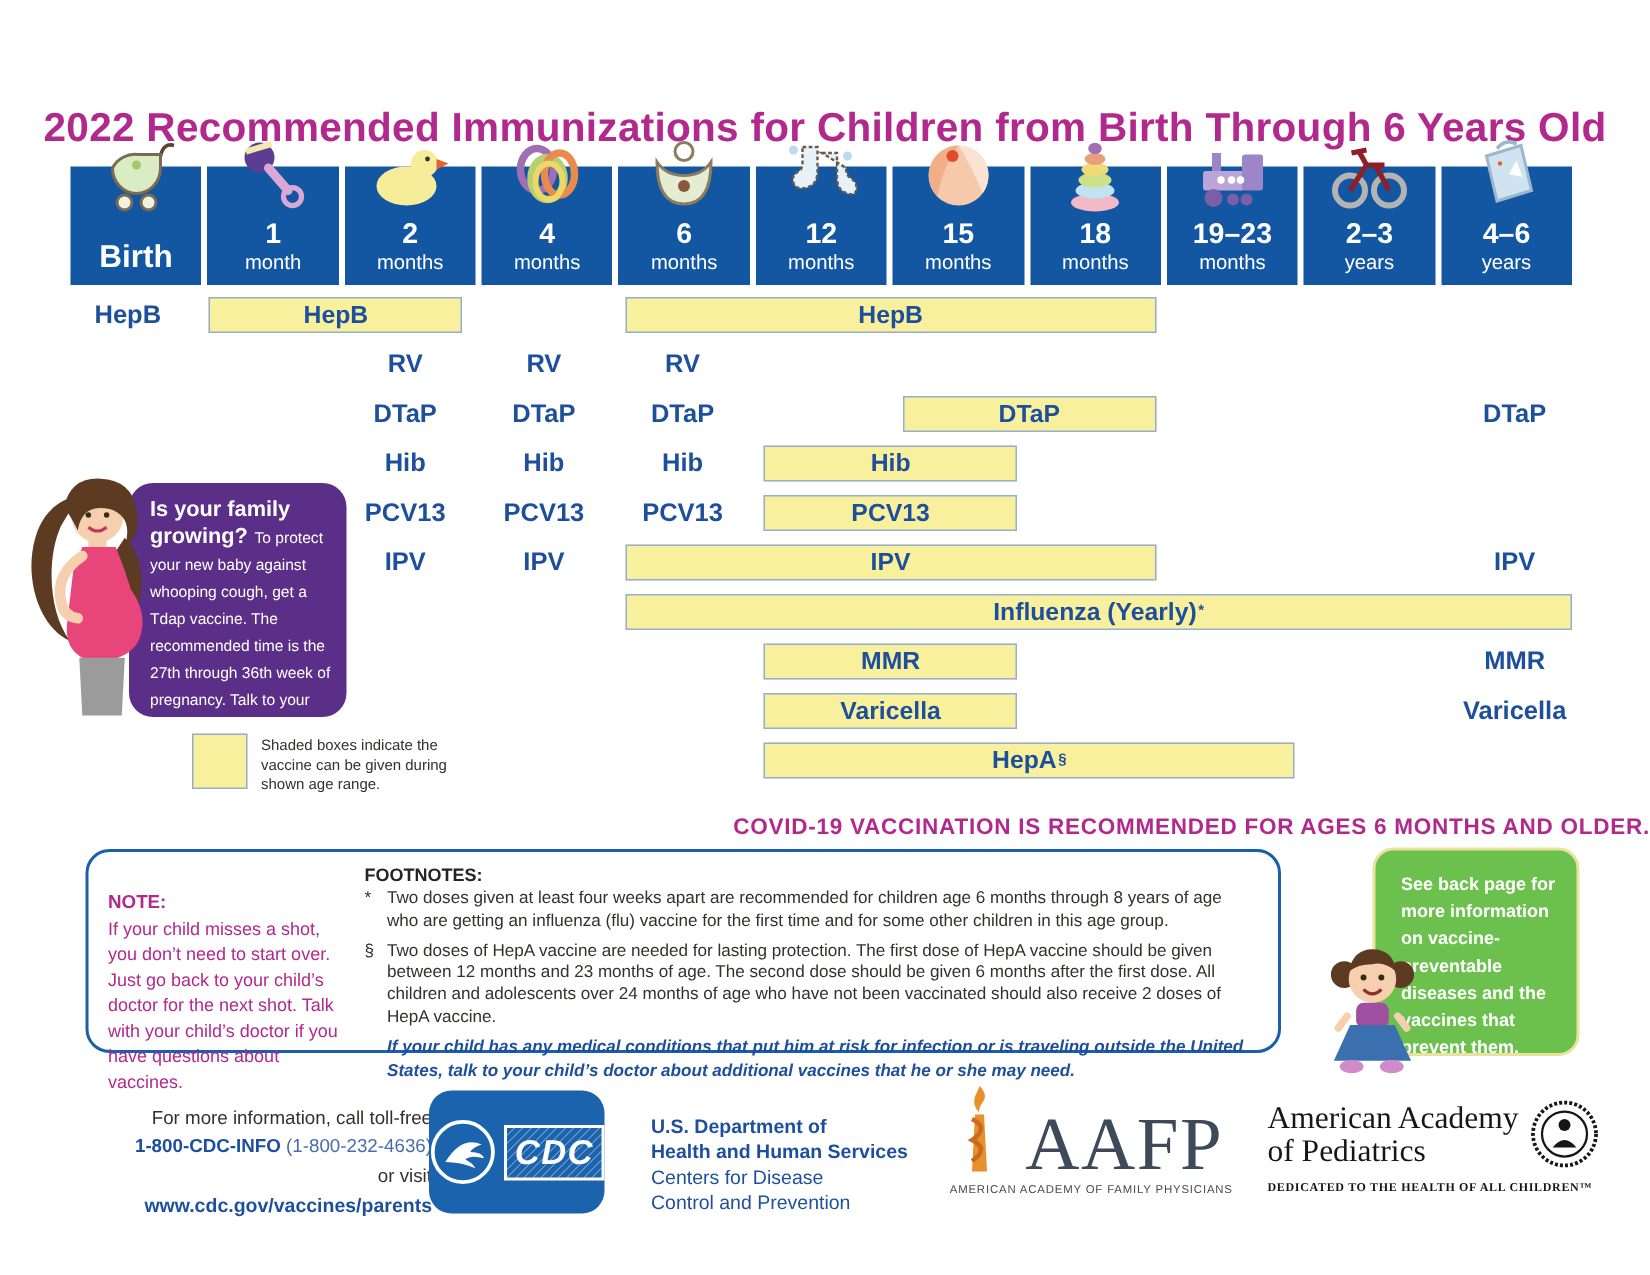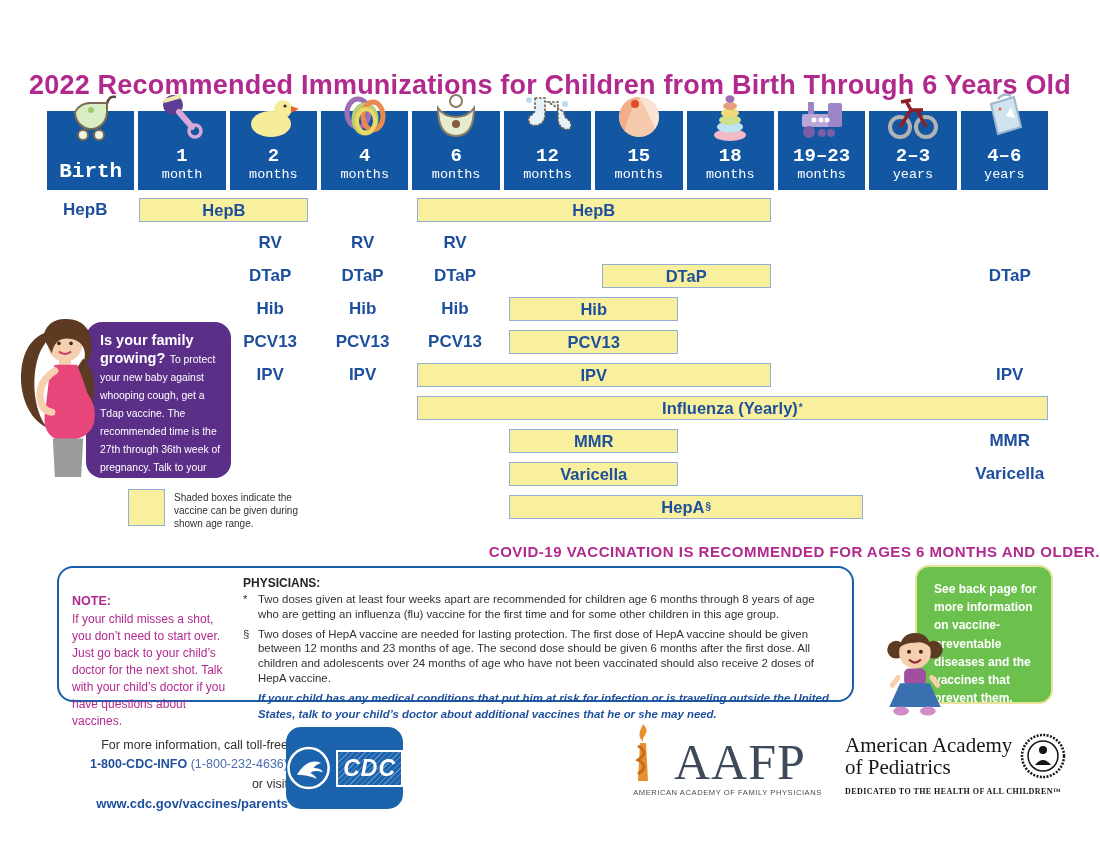--- a/index.html
+++ b/index.html
@@ -5,21 +5,21 @@
   html,body{margin:0;padding:0;background:#fff;}
   .page{position:relative;width:1100px;height:850px;background:#ffffff;overflow:hidden;
         font-family:"Liberation Sans",sans-serif;color:#33302e;}
 
   
   #title{position:absolute;top:52px;left:0;right:0;text-align:center;
          font-size:27px;font-weight:bold;color:#b2298e;letter-spacing:0.2px;}
 
   
   #age-row{position:absolute;left:47px;top:92px;width:1001px;display:grid;
-           grid-template-columns:repeat(11,1fr);column-gap:4px;font-family:Liberation Mono, monospace;}
+           grid-template-columns:repeat(11,1fr);column-gap:4px;}
   .age-col{position:relative;height:98px;}
   .age-box{position:absolute;left:0;right:0;bottom:0;height:72px;background:#1357a2;color:#fff;
            display:flex;flex-direction:column;align-items:center;justify-content:flex-end;
            padding-bottom:7px;z-index:1;}
   .age-icon{position:absolute;top:0;left:50%;transform:translateX(-50%);
             width:56px;height:50px;z-index:2;}
   .age-num{font-weight:bold;font-size:19px;line-height:1.05;}
   .age-num.solo{font-size:21px;}
   .age-unit{font-size:13.5px;line-height:1.2;}
 
@@ -77,21 +77,21 @@
 
   #cdc-logo{position:absolute;left:286px;top:727px;width:117px;height:82px;background:#1b63ad;
             border-radius:15px;display:flex;align-items:center;justify-content:center;gap:5px;}
   .cdc-text{border:2px solid #fff;color:#fff;font-weight:bold;font-size:23px;font-style:italic;
             padding:3px 5px;letter-spacing:1px;
             background:repeating-linear-gradient(135deg,transparent 0 3px,rgba(255,255,255,.28) 3px 4px);}
   #hhs-text{position:absolute;left:434px;top:743px;color:#1d4f9c;font-size:13px;line-height:1.3;}
   .hhs-bold{font-weight:bold;}
 
   #aafp{position:absolute;left:630px;top:722px;width:195px;text-align:center;}
-  .aafp-top{display:flex;align-items:flex-end;gap:18px;height:62px;}
+  .aafp-top{display:flex;align-items:flex-end;justify-content:center;gap:18px;height:62px;}
   .aafp-acronym{font-family:"Liberation Serif",serif;font-size:50px;color:#3e4a5a;line-height:0.86;letter-spacing:1px;}
   .aafp-name{font-size:7.6px;color:#4a4a4a;letter-spacing:0.55px;margin-top:4px;white-space:nowrap;}
 
   #aap{position:absolute;left:845px;top:733px;width:238px;}
   .aap-row{display:flex;align-items:center;gap:8px;}
   .aap-name{font-family:"Liberation Serif",serif;font-size:21px;color:#161616;line-height:1.05;}
   .aap-tagline{font-family:"Liberation Serif",serif;font-size:8px;font-weight:bold;
                letter-spacing:0.45px;margin-top:8px;color:#161616;white-space:nowrap;}
 </style>
 </head>
@@ -356,21 +356,21 @@
   </div>
 
   <div id="covid-banner">COVID-19 VACCINATION IS RECOMMENDED FOR AGES 6 MONTHS AND OLDER.</div>
 
   <div id="footnote-box">
     <div id="note-col">
       <div class="heading">NOTE:</div>
       <div>If your child misses a shot, you don’t need to start over. Just go back to your child’s doctor for the next shot. Talk with your child’s doctor if you have questions about vaccines.</div>
     </div>
     <div id="footnotes-col">
-      <div class="heading">PHYSICIANS:</div>
+      <div class="heading">FOOTNOTES:</div>
       <div class="fn-item">
         <span class="fn-marker">*</span>
         <span>Two doses given at least four weeks apart are recommended for children age 6 months through 8 years of age who are getting an influenza (flu) vaccine for the first time and for some other children in this age group.</span>
       </div>
       <div class="fn-item">
         <span class="fn-marker">§</span>
         <span>Two doses of HepA vaccine are needed for lasting protection. The first dose of HepA vaccine should be given between 12 months and 23 months of age. The second dose should be given 6 months after the first dose. All children and adolescents over 24 months of age who have not been vaccinated should also receive 2 doses of HepA vaccine.</span>
       </div>
       <div class="fn-italic">If your child has any medical conditions that put him at risk for infection or is traveling outside the United States, talk to your child’s doctor about additional vaccines that he or she may need.</div>
     </div>
@@ -402,20 +402,26 @@
     <div class="contact-url">www.cdc.gov/vaccines/parents</div>
   </div>
 
   <div id="cdc-logo">
     <svg width="56" height="56" viewBox="0 0 54 54">
       <circle cx="27" cy="27" r="24" fill="none" stroke="#fff" stroke-width="3"></circle>
       <path d="M13 35 q13 -21 29 -14 q-7 2 -9 6 q9 0 11 5 q-11 -3 -15 1 q6 3 8 7 q-12 -5 -24 -5 z" fill="#fff"></path>
     </svg>
     <div class="cdc-text">CDC</div>
   </div>
+  <div id="hhs-text">
+    <div class="hhs-bold">U.S. Department of</div>
+    <div class="hhs-bold">Health and Human Services</div>
+    <div>Centers for Disease</div>
+    <div>Control and Prevention</div>
+  </div>
 
   <div id="aafp">
     <div class="aafp-top">
       <svg width="26" height="62" viewBox="0 0 26 62">
         <path d="M13 2 q6 6 2 11 q-3 4 -2 7 q-5 -5 -3 -11 q2 -4 3 -7 z" fill="#e8902c"></path>
         <path d="M10 21 h6 l2 38 h-10 z" fill="#e8902c"></path>
         <path d="M8 24 q12 6 0 14 q12 6 0 14" stroke="#c96a1c" stroke-width="3" fill="none"></path>
       </svg>
       <div class="aafp-acronym">AAFP</div>
     </div>

